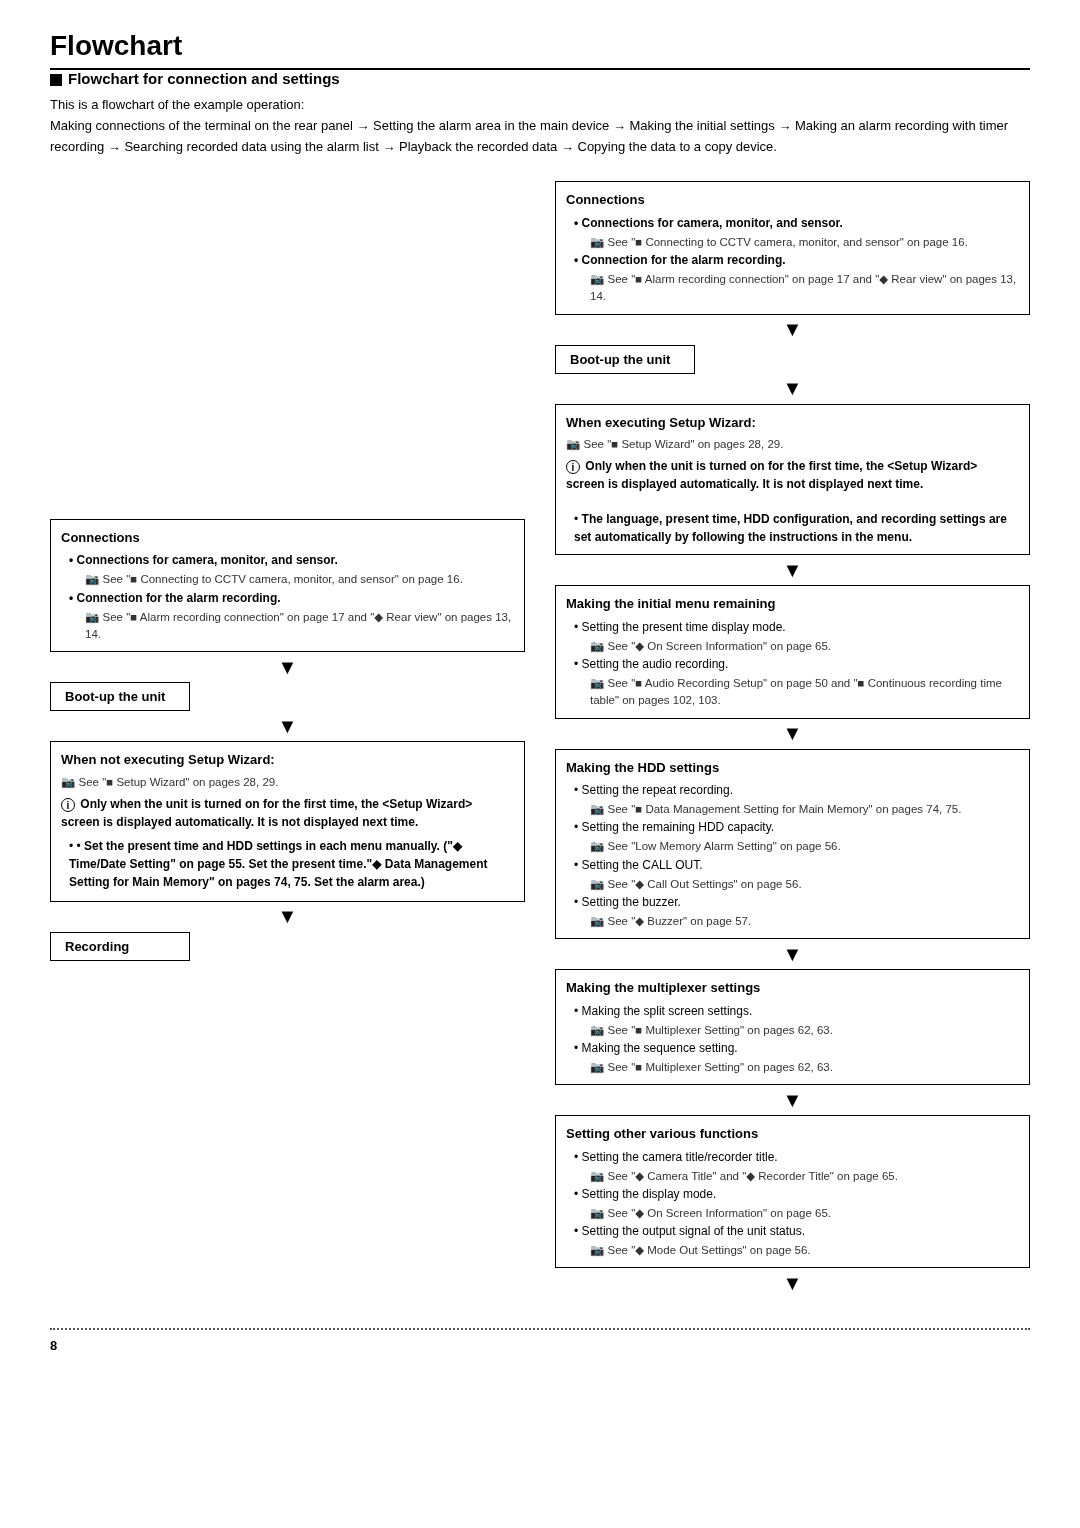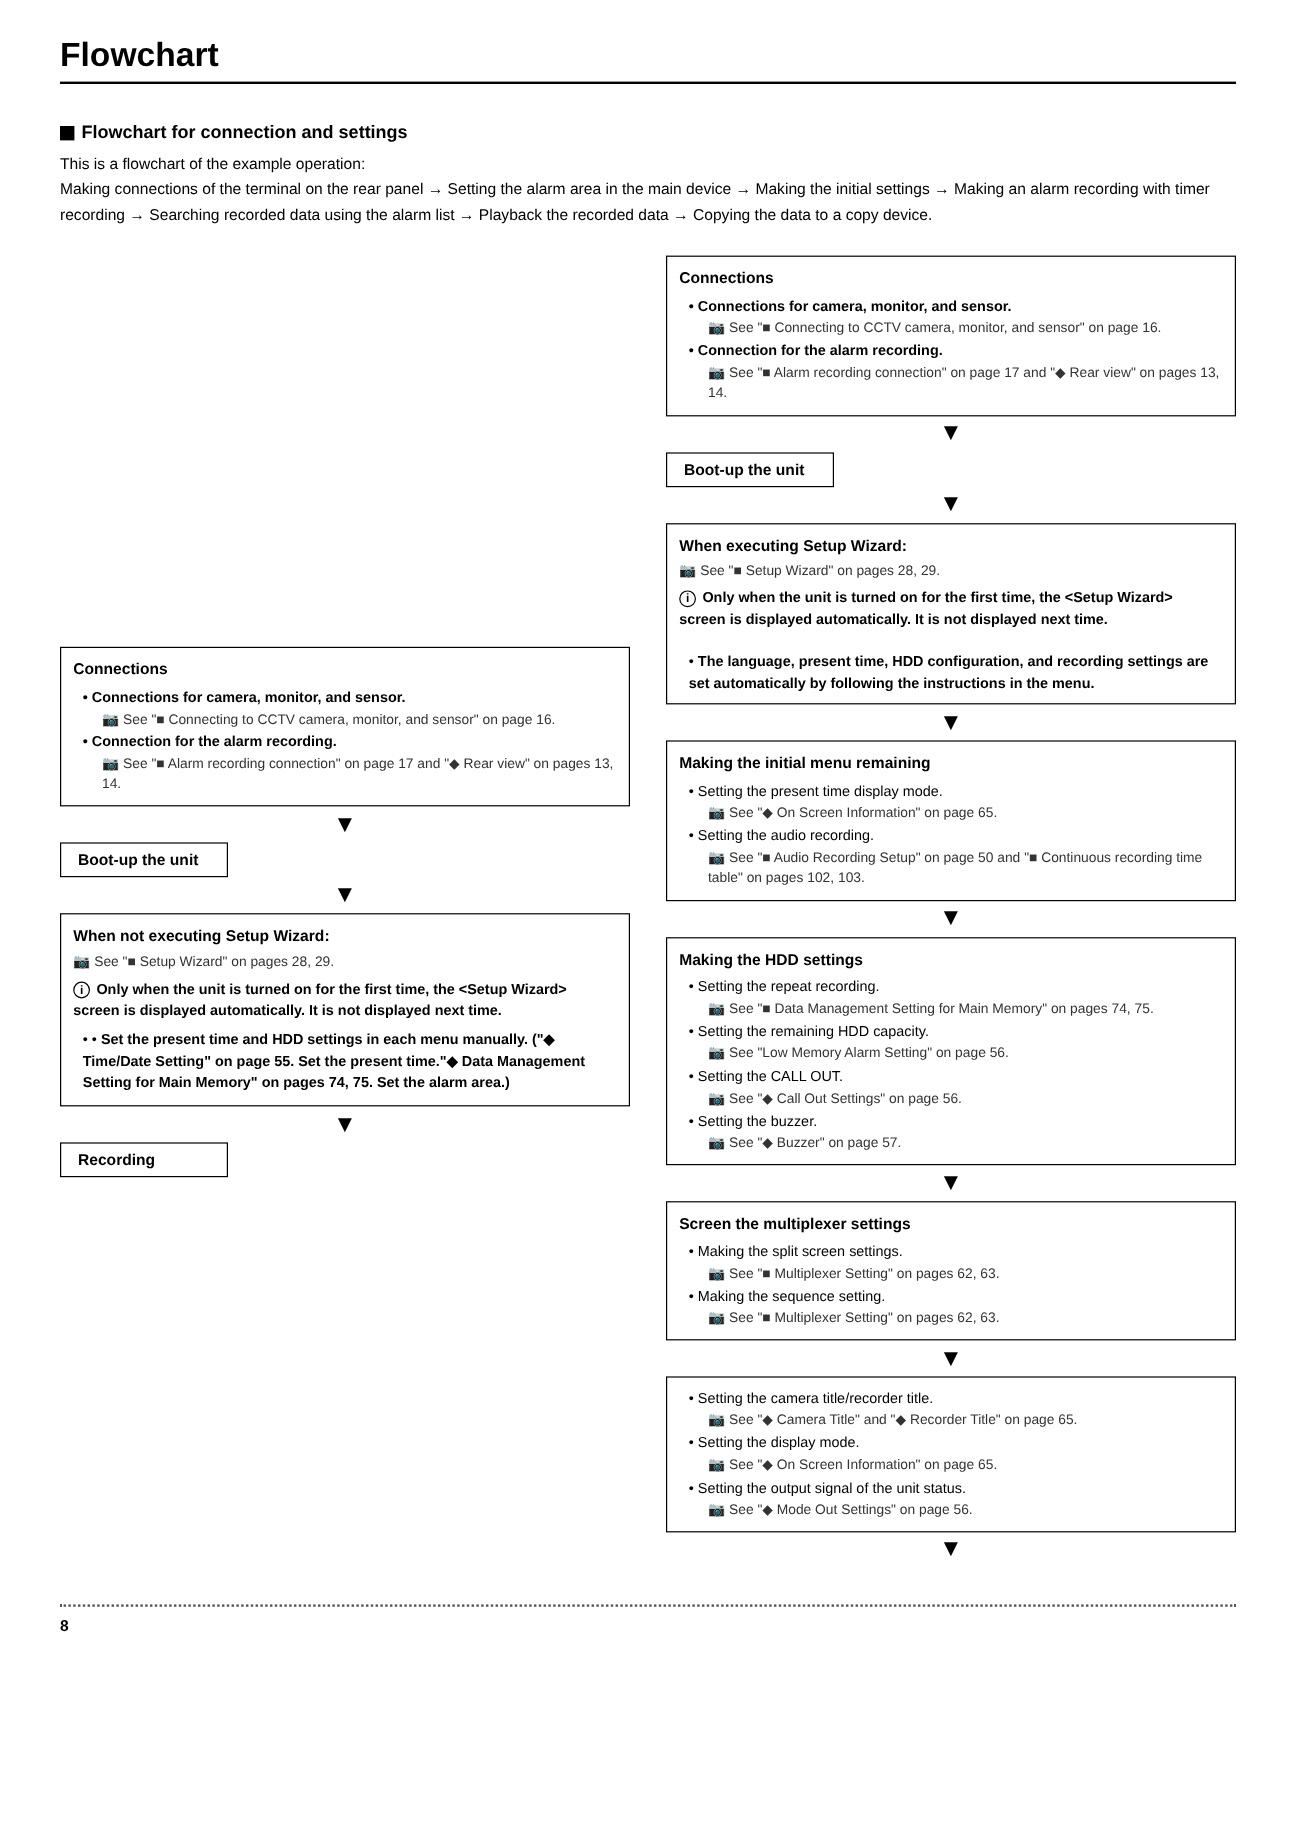--- a/index.html
+++ b/index.html
@@ -10,21 +10,21 @@
       color: #000;
       width: 1080px;
       min-height: 1528px;
       padding: 30px 50px 40px 50px;
     }
     h1 {
       font-size: 28px;
       font-weight: bold;
       border-bottom: 2px solid #000;
       padding-bottom: 6px;
-      margin-bottom: 32px;
+      margin-bottom: 0;
     }
     .section-title {
       font-size: 15px;
       font-weight: bold;
       margin-bottom: 8px;
     }
     .black-square {
       display: inline-block;
       width: 12px;
       height: 12px;
@@ -223,30 +223,31 @@
       <div class="sub-item">📷 See "Low Memory Alarm Setting" on page 56.</div>
       <div class="bullet-item">Setting the CALL OUT.</div>
       <div class="sub-item">📷 See "◆ Call Out Settings" on page 56.</div>
       <div class="bullet-item">Setting the buzzer.</div>
       <div class="sub-item">📷 See "◆ Buzzer" on page 57.</div>
     </div>
 
     <div class="arrow-down-center">▼</div>
 
     <div class="box">
-      <div class="box-title">Screen the multiplexer settings</div>
+      <div class="box-title">Making the multiplexer settings</div>
       <div class="bullet-item">Making the split screen settings.</div>
       <div class="sub-item">📷 See "■ Multiplexer Setting" on pages 62, 63.</div>
       <div class="bullet-item">Making the sequence setting.</div>
       <div class="sub-item">📷 See "■ Multiplexer Setting" on pages 62, 63.</div>
     </div>
 
     <div class="arrow-down-center">▼</div>
 
     <div class="box">
+      <div class="box-title">Setting other various functions</div>
       <div class="bullet-item">Setting the camera title/recorder title.</div>
       <div class="sub-item">📷 See "◆ Camera Title" and "◆ Recorder Title" on page 65.</div>
       <div class="bullet-item">Setting the display mode.</div>
       <div class="sub-item">📷 See "◆ On Screen Information" on page 65.</div>
       <div class="bullet-item">Setting the output signal of the unit status.</div>
       <div class="sub-item">📷 See "◆ Mode Out Settings" on page 56.</div>
     </div>
 
     <div class="arrow-down-center">▼</div>
 

